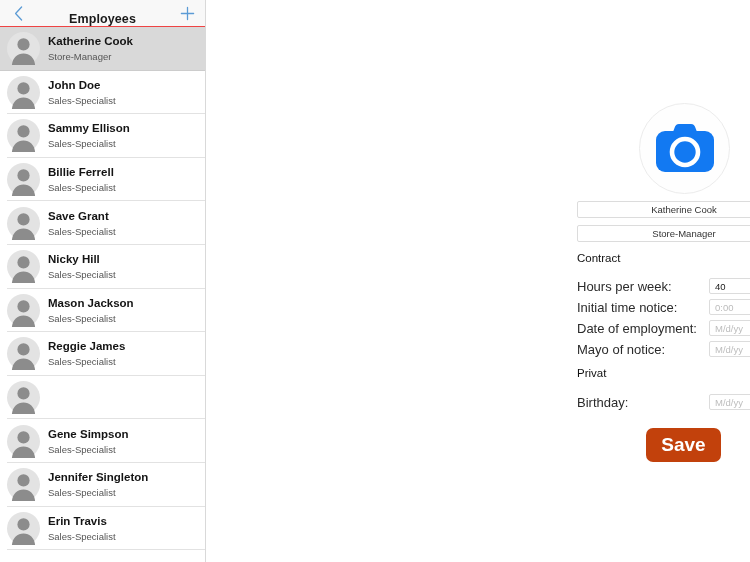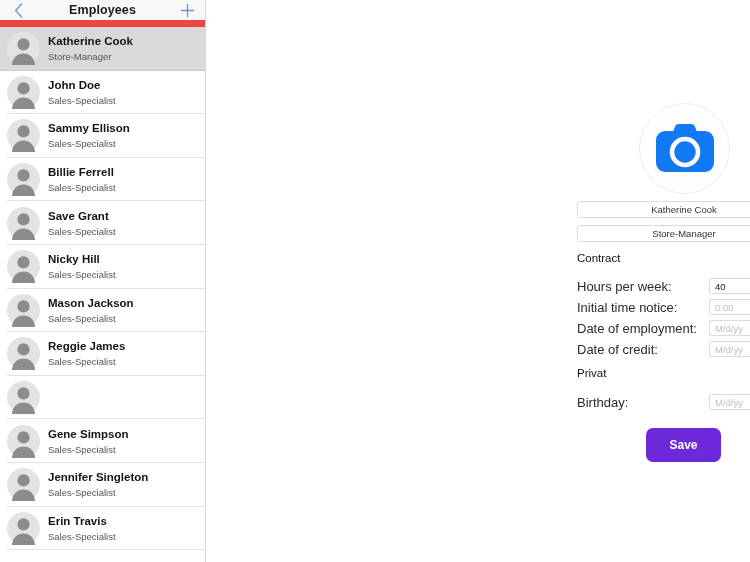--- a/index.html
+++ b/index.html
@@ -29,23 +29,23 @@
     background: #ffffff;
     border-right: 1px solid #d9d9d9;
     box-sizing: border-box;
     overflow: hidden;
     flex: 0 0 206px;
   }
   .sidebar-header {
     position: relative;
     height: 27px;
     background: #f8f8f8;
-    border-bottom: 7px solid #ef4444;
-    display: flex;
-    align-items: center;
+    border-bottom: 1px solid #ef4444;
+    display: flex;
+    align-items: flex-end;
     justify-content: center;
     box-sizing: border-box;
   }
   .sidebar-title {
     font-size: 12.5px;
     font-weight: bold;
     color: #1a1a1a;
     letter-spacing: 0.1px;
   }
   .back-chevron {
@@ -221,25 +221,25 @@
   .row-employment { top: 319px; }
   .row-notice     { top: 340px; }
   .row-birthday   { top: 393px; }
 
   .save-button {
     position: absolute;
     left: 440px;
     top: 428px;
     width: 75px;
     height: 34px;
-    background: #6d28d9;
+    background: #c2410c;
     border: none;
     border-radius: 7px;
     color: #ffffff;
-    font-size: 12px;
+    font-size: 19px;
     font-weight: bold;
     font-family: "Liberation Sans", sans-serif;
     cursor: pointer;
     display: flex;
     align-items: center;
     justify-content: center;
   }
 </style>
 </head>
 <body>
@@ -420,21 +420,21 @@
       <div class="form-label">Initial time notice:</div>
       <div class="form-input placeholder">0:00</div>
     </div>
 
     <div class="form-row row-employment">
       <div class="form-label">Date of employment:</div>
       <div class="form-input placeholder">M/d/yy</div>
     </div>
 
     <div class="form-row row-notice">
-      <div class="form-label">Date of credit:</div>
+      <div class="form-label">Mayo of notice:</div>
       <div class="form-input placeholder">M/d/yy</div>
     </div>
 
     <div class="section-title section-privat">Privat</div>
 
     <div class="form-row row-birthday">
       <div class="form-label">Birthday:</div>
       <div class="form-input placeholder">M/d/yy</div>
     </div>
 

